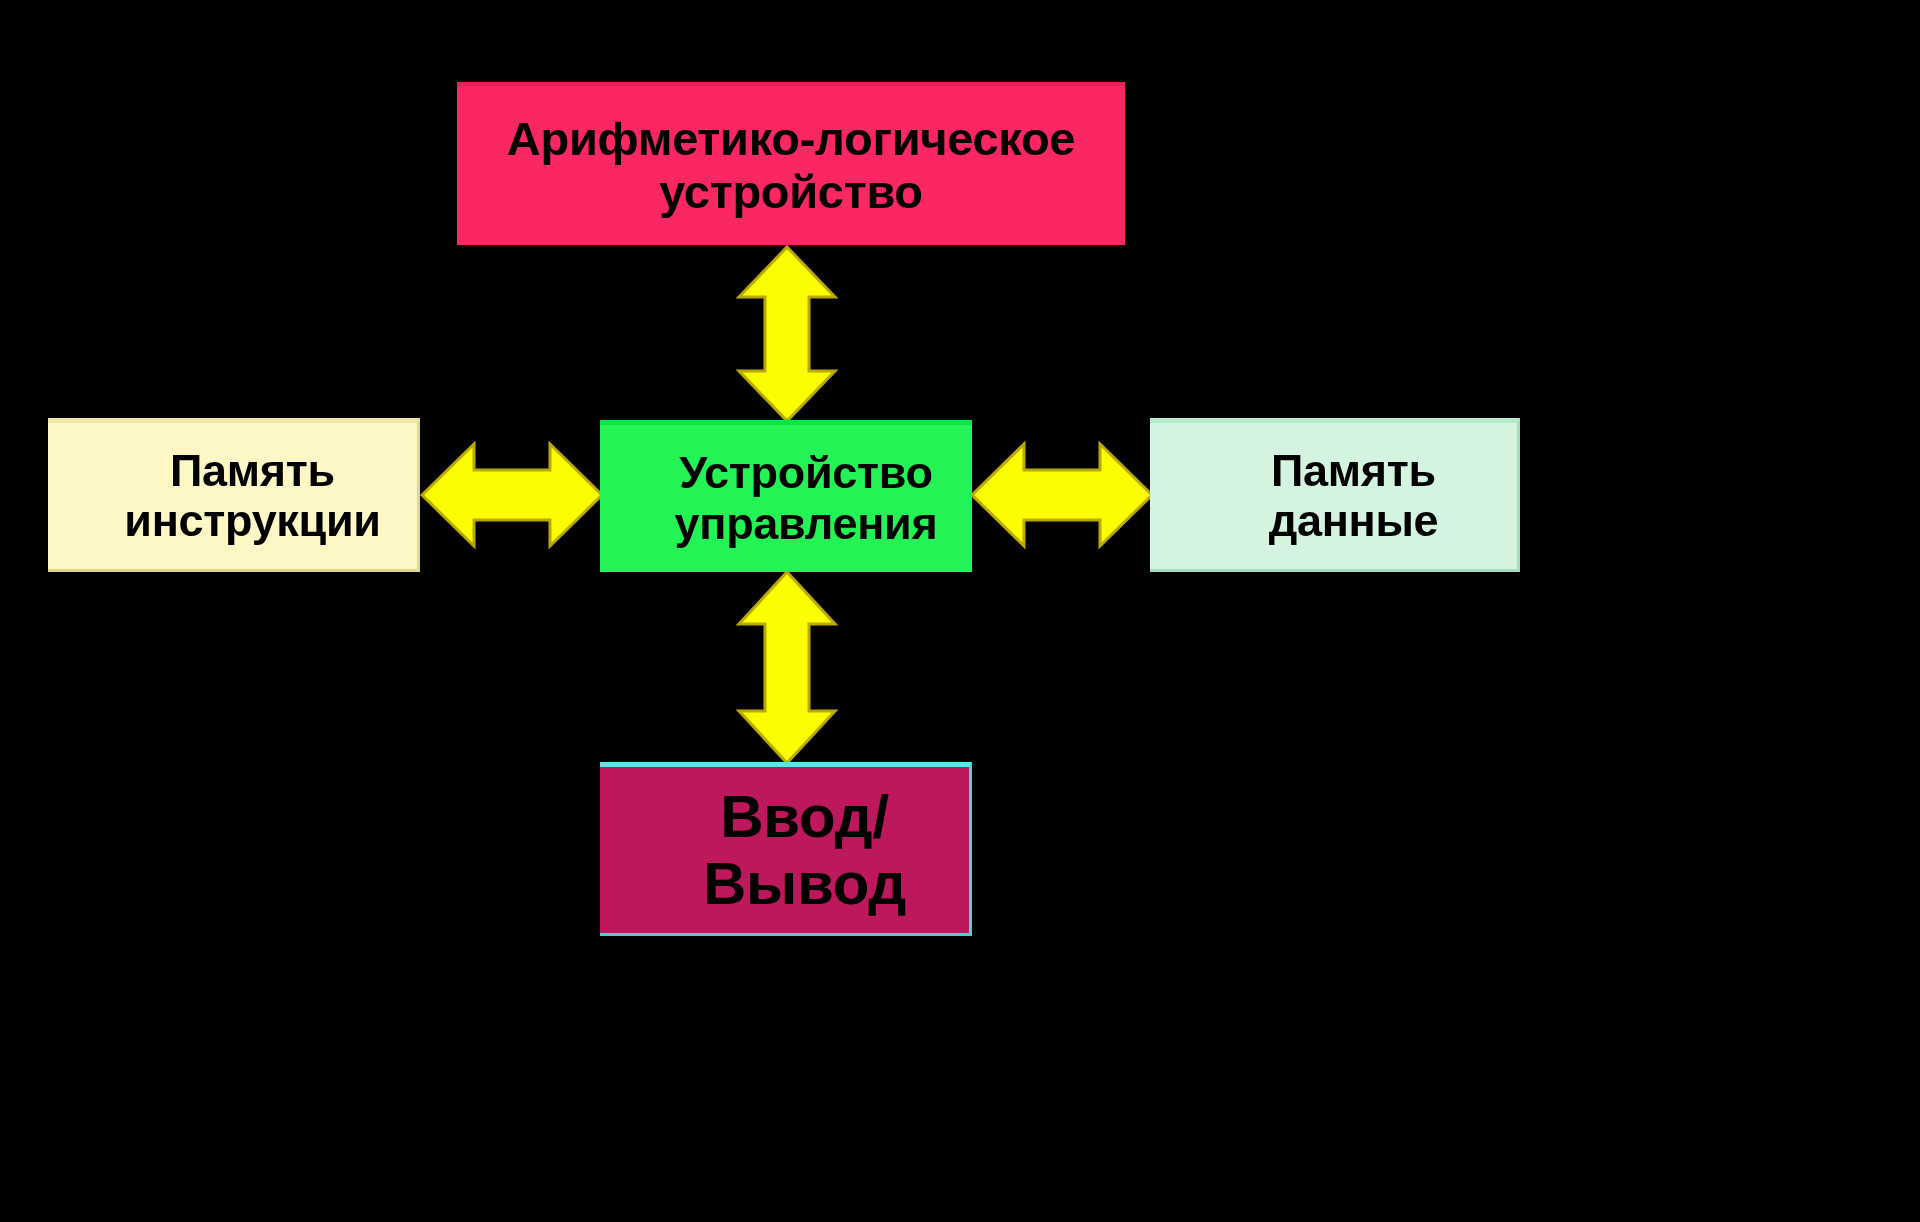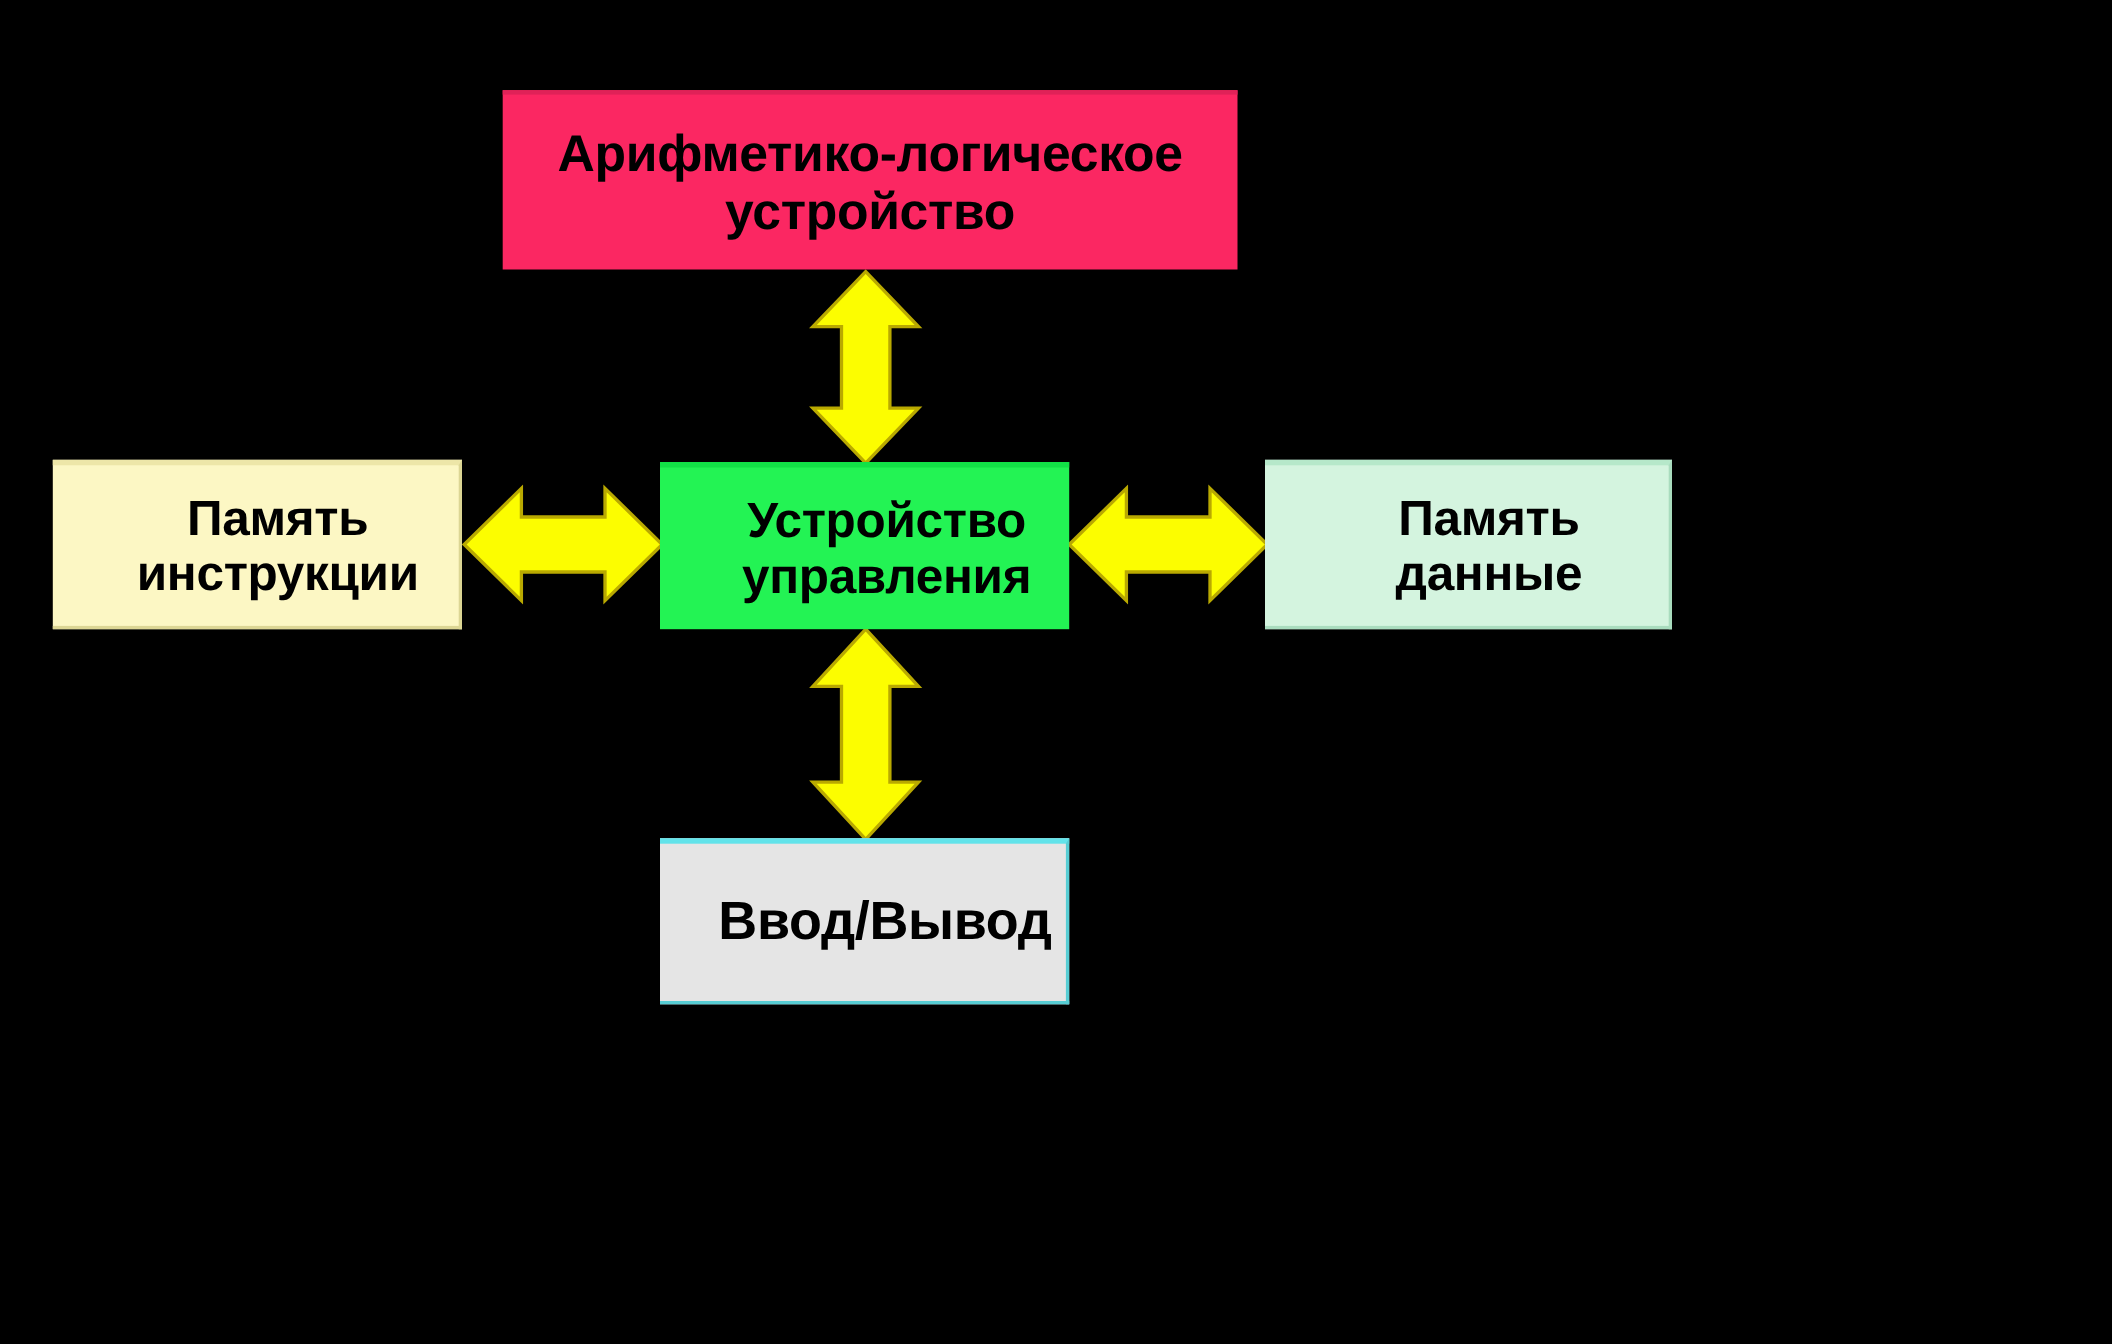--- a/index.html
+++ b/index.html
@@ -79,26 +79,26 @@
     border-right: 3px solid #A9DCBE;
     border-bottom: 3px solid #A9DCBE;
     font-size: 45px;
   }
 
   
   #node-io {
     left: 600px;
     top: 762px;
     width: 372px;
-    height: 151px;
-    background: #e5e5e5;
+    height: 174px;
+    background: #be185d;
     border-top: 5px solid #62E3EA;
     border-right: 3px solid #57CDD4;
     border-bottom: 3px solid #57CDD4;
-    font-size: 49px;
+    font-size: 60px;
   }
 
   
   .arrow { position: absolute; z-index: 2; }
   .arrow svg { display: block; overflow: visible; }
 
   #arrow-alu-control   { left: 735px; top: 245px; width: 104px; height: 178px; }
   #arrow-control-io    { left: 735px; top: 570px; width: 104px; height: 195px; }
   #arrow-instr-control { left: 420px; top: 442px; width: 184px; height: 106px; }
   #arrow-control-data  { left: 970px; top: 442px; width: 184px; height: 106px; }

